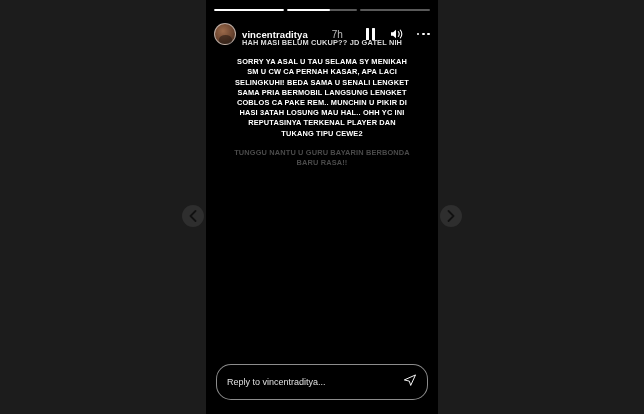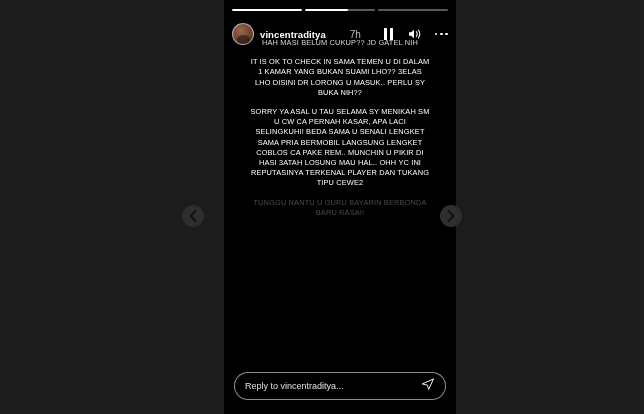--- a/index.html
+++ b/index.html
@@ -13,21 +13,21 @@
   #app {
     position: relative;
     width: 644px; height: 414px;
     background: #1c1c1c;
     overflow: hidden;
   }
 
   
   .story-frame {
     position: absolute;
-    left: 224px; top: 0;
+    left: 206px; top: 0;
     width: 232px; height: 414px;
     background: #000;
     overflow: hidden;
   }
 
   
   .progress-row {
     position: absolute;
     top: 9px; left: 8px; right: 8px;
     display: flex;
@@ -127,39 +127,39 @@
     left: 0; right: 0;
     top: 38px;
     padding: 0 26px;
     z-index: 3;
     text-align: center;
   }
   .para {
     color: #ffffff;
     font-size: 7.4px;
     line-height: 10.2px;
-    font-weight: normal;
+    font-weight: bold;
     letter-spacing: 0.15px;
     margin: 0 0 9px 0;
     text-transform: uppercase;
     word-wrap: break-word;
   }
   .para.first {
     color: #d8d8d8;
   }
   .para.last {
     color: #4a4a4a;
   }
 
   
   .reply-bar {
     position: absolute;
     left: 10px; right: 10px;
     bottom: 14px;
-    height: 28px;
+    height: 36px;
     border: 1px solid rgba(255,255,255,0.55);
     border-radius: 15px;
     display: flex;
     align-items: center;
     padding: 0 10px;
     background: rgba(0,0,0,0.25);
     z-index: 7;
     margin-top: 12px;
   }
   .reply-placeholder {
@@ -276,21 +276,20 @@
         <span class="icon-more">
             <i></i>
             <i></i>
             <i></i>
           </span>
       </span>
     </div>
 
     <div class="story-text">
       <p class="para first">HAH MASI BELUM CUKUP?? JD GATEL NIH</p>
-      <p class="para">IT IS OK TO CHECK IN SAMA TEMEN U DI DALAM 1 KAMAR YANG BUKAN SUAMI LHO?? 3ELAS LHO DISINI DR LORONG U MASUK.. PERLU SY BUKA NIH??</p>
       <p class="para">SORRY YA ASAL U TAU SELAMA SY MENIKAH SM U CW CA PERNAH KASAR, APA LACI SELINGKUHI! BEDA SAMA U SENALI LENGKET SAMA PRIA BERMOBIL LANGSUNG LENGKET COBLOS CA PAKE REM.. MUNCHIN U PIKIR DI HASI 3ATAH LOSUNG MAU HAL.. OHH YC INI REPUTASINYA TERKENAL PLAYER DAN TUKANG TIPU CEWE2</p>
       <p class="para last">TUNGGU NANTU U GURU BAYARIN BERBONDA BARU RASA!!</p>
     </div>
 
     <div class="bottom-fade"></div>
 
     <div class="reply-bar">
       <span class="reply-placeholder">Reply to vincentraditya...</span>
       <span class="send-icon">
         <span>

